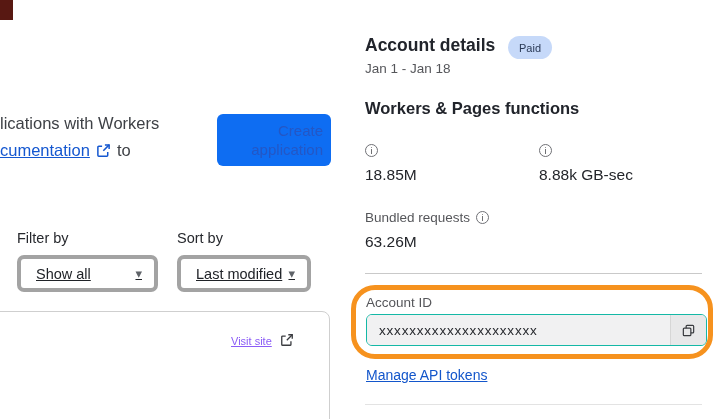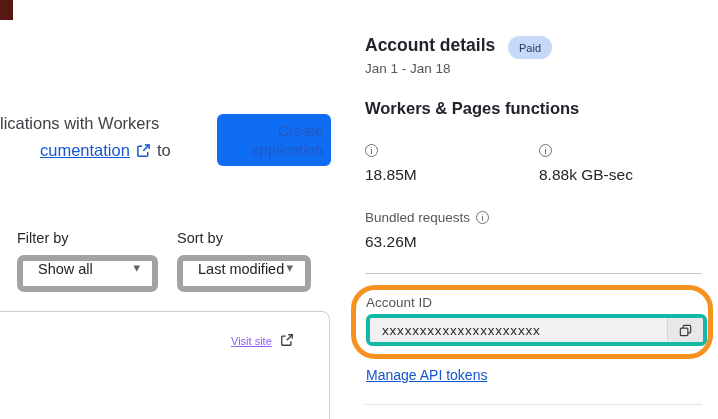--- a/index.html
+++ b/index.html
@@ -11,42 +11,42 @@
     overflow:hidden;
     color:#21242b;
   }
   .abs { position:absolute; }
 
   
   .red-square { left:0; top:9; width:13px; height:20px; background:#581812; }
 
   
   .intro-line1 { left:0; top:114px; font-size:16.5px; color:#3e4146; white-space:nowrap; }
-  .intro-line2 { left:0; top:141px; font-size:16.5px; color:#3e4146; white-space:nowrap; display:flex; align-items:center; gap:6px;margin-left:40px; }
+  .intro-line2 { left:0; top:141px; font-size:16.5px; color:#3e4146; white-space:nowrap; display:flex; align-items:center; gap:6px; }
   .doc-link { color:#1457d0; text-decoration:underline; cursor:pointer; }
   .ext-icon { display:inline-block; width:15px; height:15px; }
   .ext-icon svg { display:block; }
 
   .create-btn {
     left:217px; top:114px; width:114px; height:52px;
     background:#0e6df2; border:none; border-radius:6px;
     color:#2457c5; font-size:15px; line-height:19px;
     font-family:"Liberation Sans", sans-serif;
     text-align:right; cursor:pointer; padding:0 8px;
   }
 
   .field-label { font-size:14.5px; color:#26282d; }
   .filter-label { left:17px; top:230px; }
   .sort-label { left:177px; top:230px; }
 
   .dropdown {
     top:255px; height:37px; background:#fff;
-    border:6px solid #a3a3a3; border-radius:7px;
-    display:flex; justify-content:space-between;
-    padding:0 12px 0 15px; font-size:14.5px; color:#202328; cursor:pointer;
+    border:4px solid #a3a3a3; border-radius:7px;
+    display:flex; align-items:center; justify-content:space-between;
+    padding:0 12px 0 15px; font-size:14.5px; color:#202328; cursor:pointer;text-decoration:underline;
   }
   .dd-filter { left:17px; width:141px; }
   .dd-sort { left:177px; width:134px; }
   .caret { color:#5f6368; font-size:13px; line-height:1; }
 
   .project-card {
     left:-20px; top:311px; width:350px; height:130px;
     background:#fff; border:1px solid #cfcfcf; border-radius:8px;
   }
   .visit-site {
@@ -81,21 +81,21 @@
 
   .highlight-ring {
     left:351px; top:285px; width:362px; height:74px;
     border:5px solid #f6921e; border-radius:24px;
     pointer-events:none;
   }
 
   .acctid-label { left:366px; top:295px; font-size:13.5px; color:#55565a; }
   .acctid-group {
     left:366px; top:314px; width:341px; height:32px;
-    display:flex; border:4px solid #14b8a6; border-radius:6px; overflow:hidden;
+    display:flex; border:1px solid #14b8a6; border-radius:6px; overflow:hidden;
     background:#f1f1f2;
   }
   .acctid-input {
     flex:1; border:none; background:#f1f1f2; outline:none;
     font-family:"Liberation Sans", sans-serif;
     font-size:13.5px; color:#27292e; letter-spacing:0.8px; padding:0 0 0 12px;
   }
   .copy-btn {
     width:36px; border:none; border-left:1px solid #d6d6d6;
     background:#e8e8e9; display:flex; align-items:center; justify-content:center;

